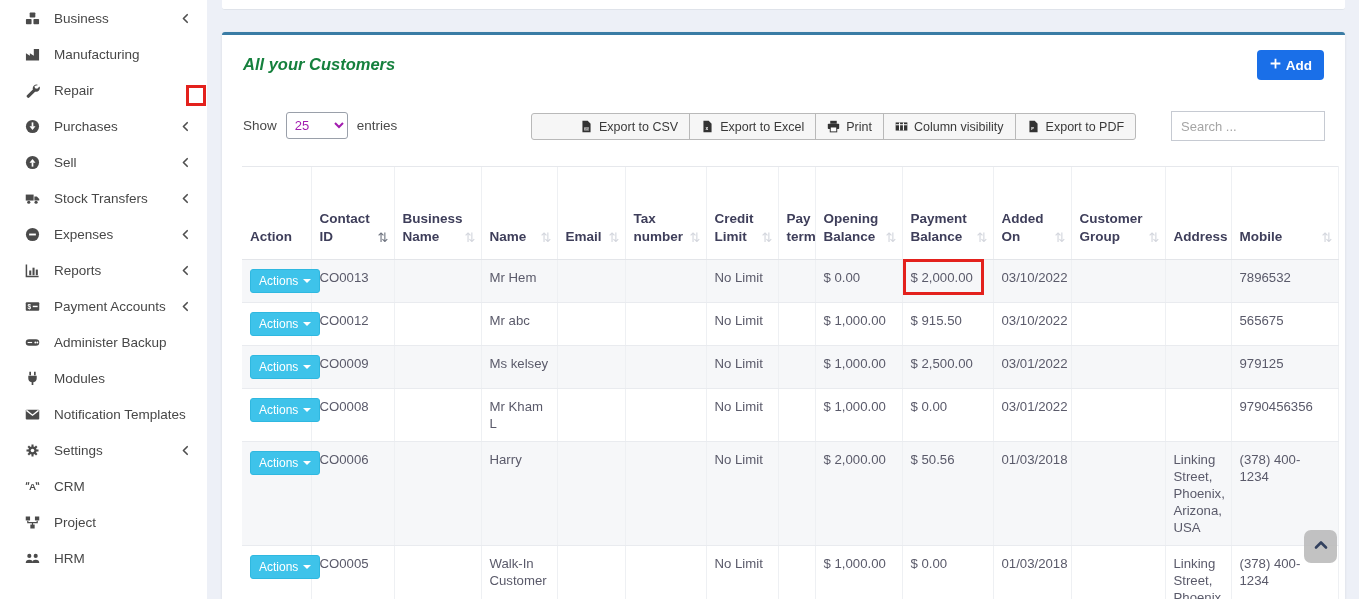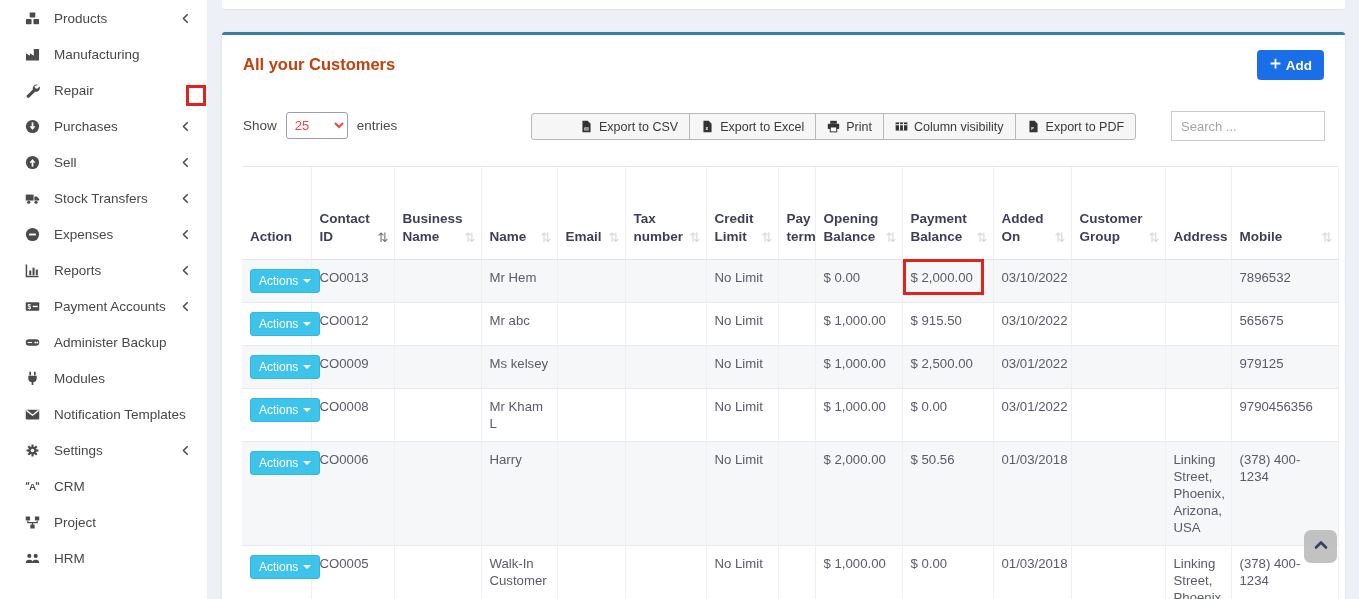--- a/index.html
+++ b/index.html
@@ -15,28 +15,28 @@
   .side-chev { margin-left:auto; color:#4f4f4f; display:inline-flex; }
   .side-chev svg { width:11px; height:11px; }
 
   .red-box-sidebar { position:absolute; left:186px; top:85px; width:20px; height:21px; border:3px solid #e3211d; background:#fff; z-index:3; }
 
   
   .top-strip { position:absolute; left:222px; top:0; width:1123px; height:10px; background:#fff; border-bottom:1px solid #dfe3ea; border-radius:0 0 3px 3px; }
 
   
   .card { position:absolute; left:222px; top:32px; width:1123px; height:567px; background:#fff; border-top:3px solid #3a7ca5; border-radius:3px 3px 0 0; box-shadow:0 1px 3px rgba(0,0,0,.09); }
-  .card-title { position:absolute; left:21px; top:20px; font-size:16.5px; color:#c2410c; }
+  .card-title { position:absolute; left:21px; top:20px; font-size:16.5px; color:#15803d;font-style:italic; }
   .add-btn { position:absolute; right:21px; top:15px; height:30px; background:#1a6fe8; color:#fff; border:none; border-radius:4px; padding:0 12px; font-size:13.5px; font-weight:bold; display:inline-flex; align-items:center; gap:4px; cursor:pointer; font-family:inherit; }
   .add-btn svg { width:13px; height:13px; }
 
   
   .toolbar { position:absolute; left:21px; top:76px; right:21px; height:30px; }
   .show-group { position:absolute; left:0; top:1px; display:flex; align-items:center; gap:9px; font-size:13.5px; color:#4a4a4a; }
-  .entries-select { width:62px; height:27px; border:1px solid #9aa0aa; border-radius:3px; font-size:13px; color:#ef4444; padding:0 4px; background:#fff; font-family:inherit; }
+  .entries-select { width:62px; height:27px; border:1px solid #9aa0aa; border-radius:3px; font-size:13px; color:#a21caf; padding:0 4px; background:#fff; font-family:inherit; }
   .btn-group { position:absolute; left:288px; top:2px; display:flex; }
   .dt-btn { display:inline-flex; align-items:center; gap:6px; height:27px; padding:0 11px; background:#f6f6f6; border:1px solid #b9b9b9; color:#3a3a3a; font-size:12.5px; cursor:pointer; font-family:inherit; }
   .dt-btn + .dt-btn { margin-left:-1px;align-items:center; }
   .dt-btn:first-child { border-radius:3px 0 0 3px;padding-left:48px; }
   .dt-btn:last-child { border-radius:0 3px 3px 0; }
   .dt-btn .icon { display:inline-flex; color:#333; }
   .dt-btn .icon svg { width:13px; height:13px; }
   .search-input { position:absolute; right:-1px; top:0; width:154px; height:30px; border:1px solid #c6cad2; padding:0 9px; font-size:13px; color:#555; font-family:inherit; }
   .search-input::placeholder { color:#a5a5a5; }
 
@@ -66,21 +66,21 @@
 <nav class="sidebar">
   <div>
       <div class="side-item">
         <span class="icon">
           <svg viewBox="0 0 16 16" fill="currentColor">
             <rect x="5" y="1.5" width="6" height="5.5" rx=".8"></rect>
             <rect x="1" y="8.5" width="6" height="5.5" rx=".8"></rect>
             <rect x="9" y="8.5" width="6" height="5.5" rx=".8"></rect>
           </svg>
         </span>
-        <span class="side-label">Products</span>
+        <span class="side-label">Business</span>
         <span class="side-chev">
           <svg viewBox="0 0 16 16" fill="none" stroke="currentColor" stroke-width="2.4" stroke-linecap="round" stroke-linejoin="round">
             <path d="M10.5 2.5L5 8l5.5 5.5"></path>
           </svg>
         </span>
       </div>
       <div class="side-item">
         <span class="icon">
           <svg viewBox="0 0 16 16" fill="currentColor">
             <path d="M1 14.5V6.6l4.2 2.7V6.6l4.2 2.7V2h5.6v12.5z"></path>

